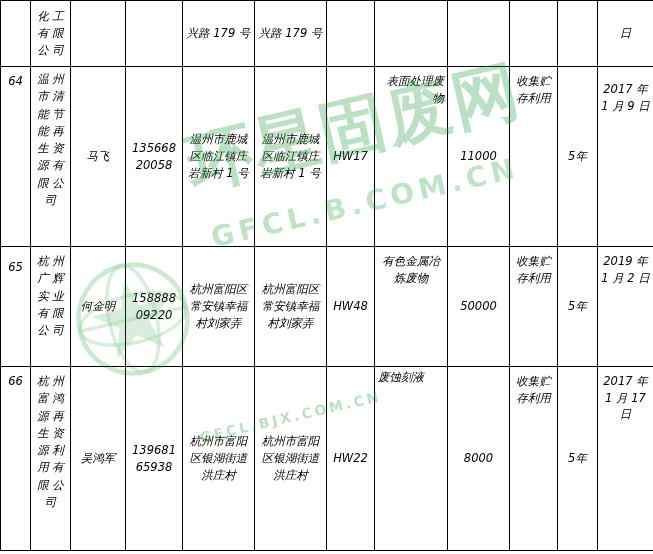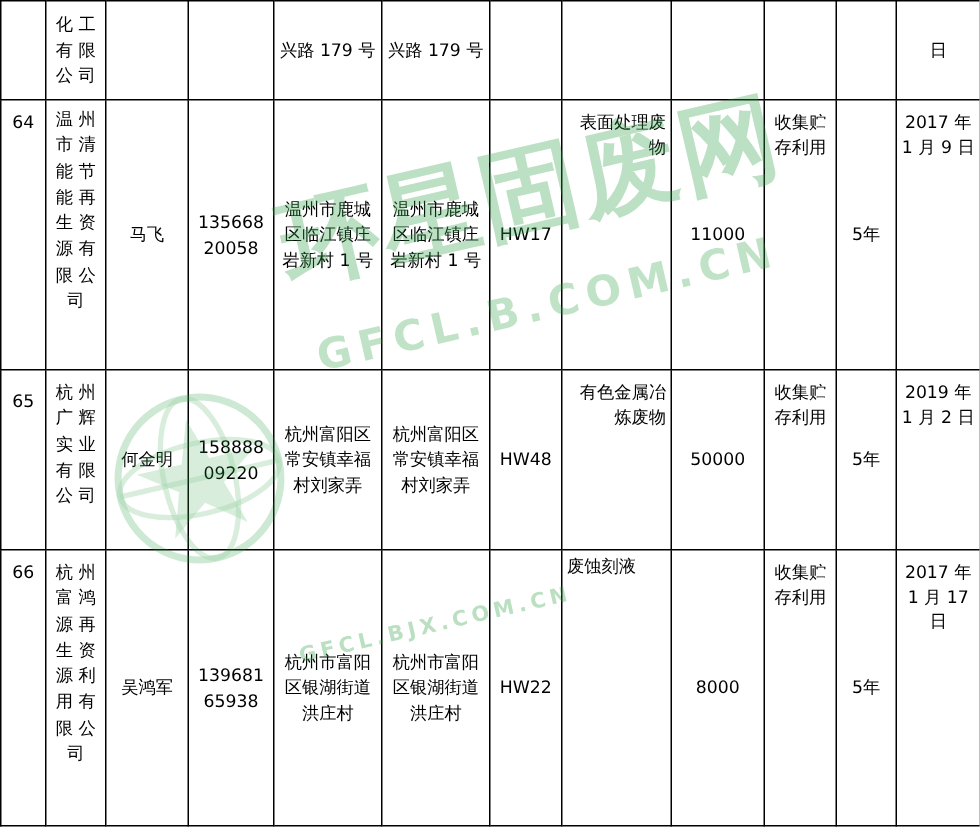--- a/index.html
+++ b/index.html
@@ -22,20 +22,21 @@
     width: 653px;
     height: 554px;
   }
 
   table.reg-table {
     border-collapse: collapse;
     table-layout: fixed;
     width: 653px;
     font-size: 11.5px;
     color: #000000;
+    font-style: italic;
   }
 
   table.reg-table td {
     border: 1px solid #000000;
     padding: 2px 3px;
     vertical-align: middle;
     text-align: center;
     line-height: 1.45;
     word-break: break-all;
     overflow: hidden;
@@ -190,21 +191,21 @@
           <span class="vchar">135668</span>
           <span class="vchar">20058</span>
         </td>
         <td>温州市鹿城区临江镇庄岩新村 1 号</td>
         <td>温州市鹿城区临江镇庄岩新村 1 号</td>
         <td>HW17</td>
         <td style="vertical-align:top;padding-top:6px;text-align:right;">表面处理废物</td>
         <td>11000</td>
         <td style="vertical-align:top;padding-top:6px;">收集贮存利用</td>
         <td>5年</td>
-        <td style="vertical-align:top;padding-top:6px;">2017 年 1 月 9 日</td>
+        <td style="vertical-align:top;padding-top:14px;">2017 年 1 月 9 日</td>
       </tr>
 
       <tr style="height:120px;">
         <td style="vertical-align:top;padding-top:12px;">65</td>
         <td class="vtext" style="vertical-align:top;padding-top:6px;">
           <span class="vstack">
             <span class="vchar">杭 州</span>
             <span class="vchar">广 辉</span>
             <span class="vchar">实 业</span>
             <span class="vchar">有 限</span>
@@ -212,21 +213,21 @@
           </span>
         </td>
         <td>何金明</td>
         <td>
           <span class="vchar">158888</span>
           <span class="vchar">09220</span>
         </td>
         <td>杭州富阳区常安镇幸福村刘家弄</td>
         <td>杭州富阳区常安镇幸福村刘家弄</td>
         <td>HW48</td>
-        <td style="vertical-align:top;padding-top:6px;text-align:right;">有色金属冶炼废物</td>
+        <td style="vertical-align:top;padding-top:6px;text-align:center;">有色金属冶炼废物</td>
         <td>50000</td>
         <td style="vertical-align:top;padding-top:6px;">收集贮存利用</td>
         <td>5年</td>
         <td style="vertical-align:top;padding-top:6px;margin-left:36px;">2019 年 1 月 2 日</td>
       </tr>
 
       <tr style="height:184px;margin-left:22px;">
         <td style="vertical-align:top;padding-top:6px;">66</td>
         <td class="vtext" style="vertical-align:top;padding-top:6px;">
           <span class="vstack">

